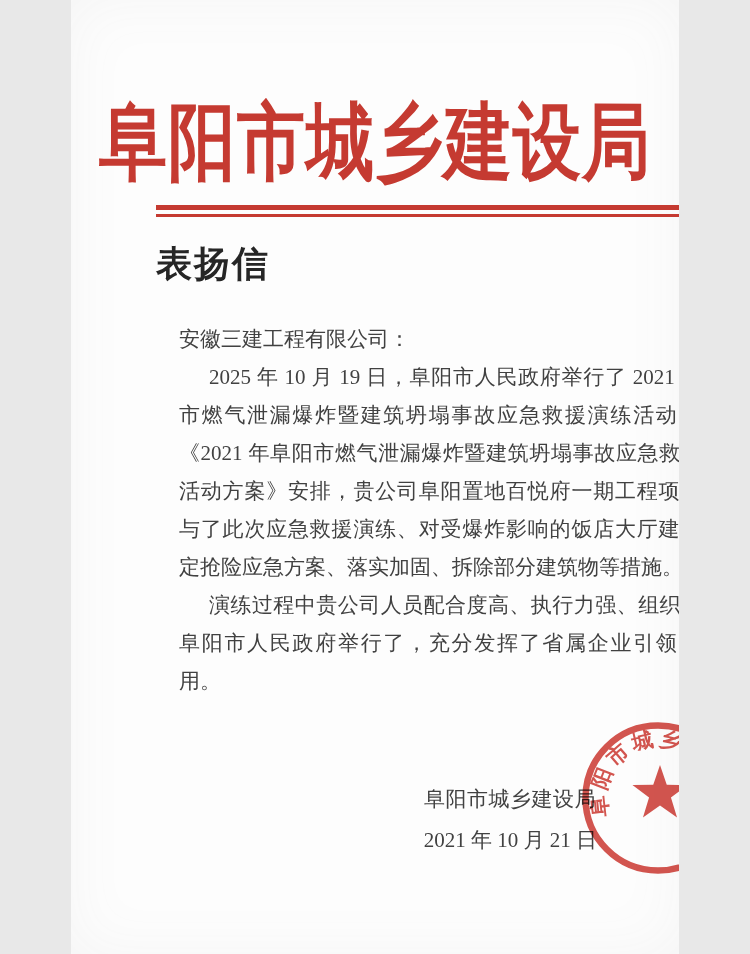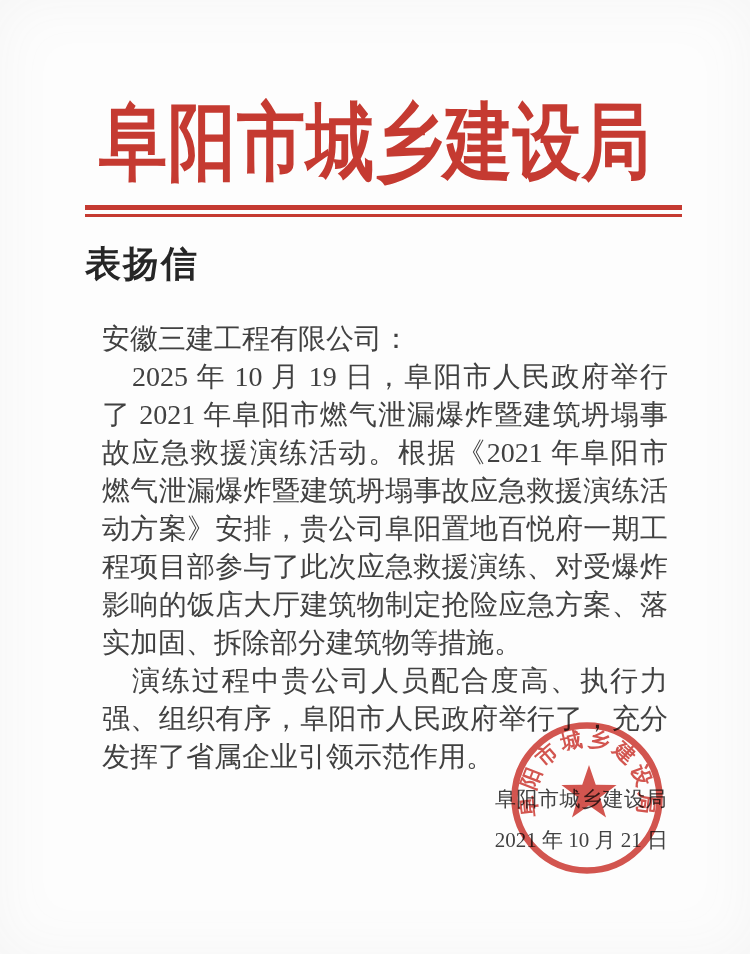--- a/index.html
+++ b/index.html
@@ -1,18 +1,18 @@
 <!DOCTYPE html>
 <html style="--accent: #c53a31; --seal-red: #d0423b; --ink: #414141; --paper: #fdfdfd;"><head>
 <meta charset="utf-8">
 <style>
   html, body { margin: 0; padding: 0; background: #e8e8e8; }
   .page {
     position: relative;
-    width: 750px;
+    width: 608px;
     height: 954px;
     margin: 0 auto;
     background: var(--paper, #fdfdfd);
     overflow: hidden;
     font-family: "Liberation Serif", "DejaVu Serif", serif;
     box-shadow: inset 0 0 60px rgba(120,120,120,0.06);
   }
 
   
   .org-title {
@@ -39,23 +39,23 @@
     text-align: left;
     color: #262626;
     font-size: 36px;
     font-weight: 700;
     letter-spacing: 2px;
   }
 
   
   .body-text {
     position: absolute;
-    top: 320px; left: 102px; width: 566px;
+    top: 320px; left: 108px; width: 566px;
     color: var(--ink, #414141);
-    font-size: 28px;
+    font-size: 21px;
     line-height: 38px;
     text-align: justify;
   }
   .body-text p { margin: 0; }
   .para { text-indent: 30px; }
 
   
   .sig-name {
     position: absolute;
     top: 785px; right: 83px;

